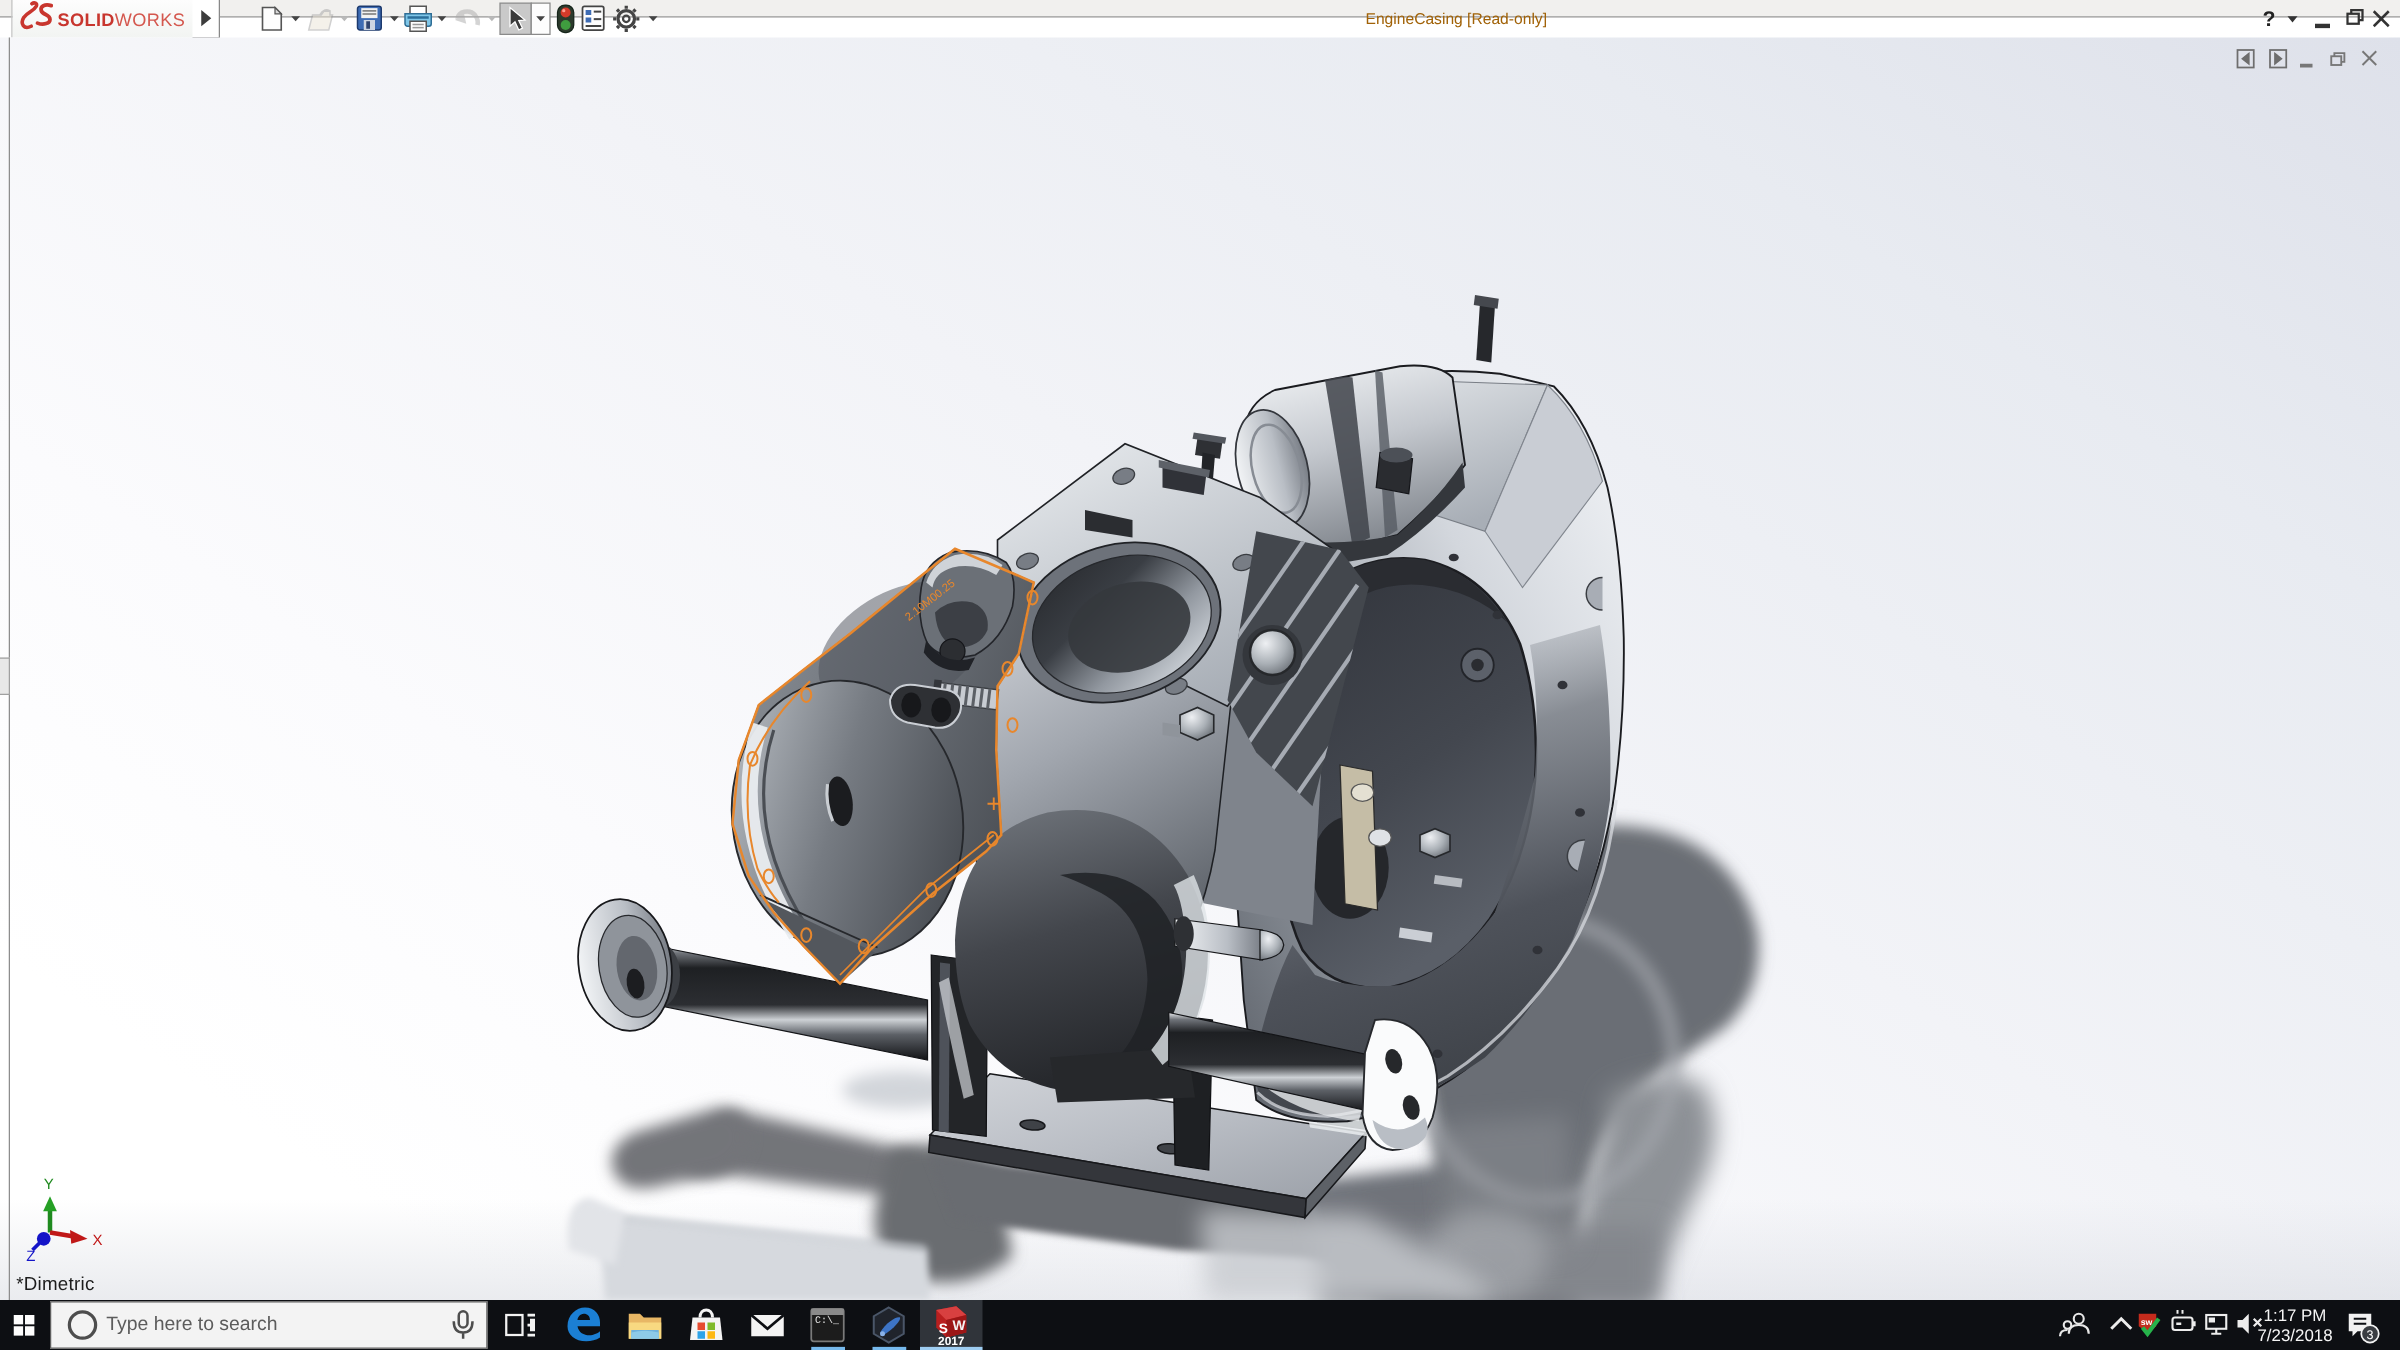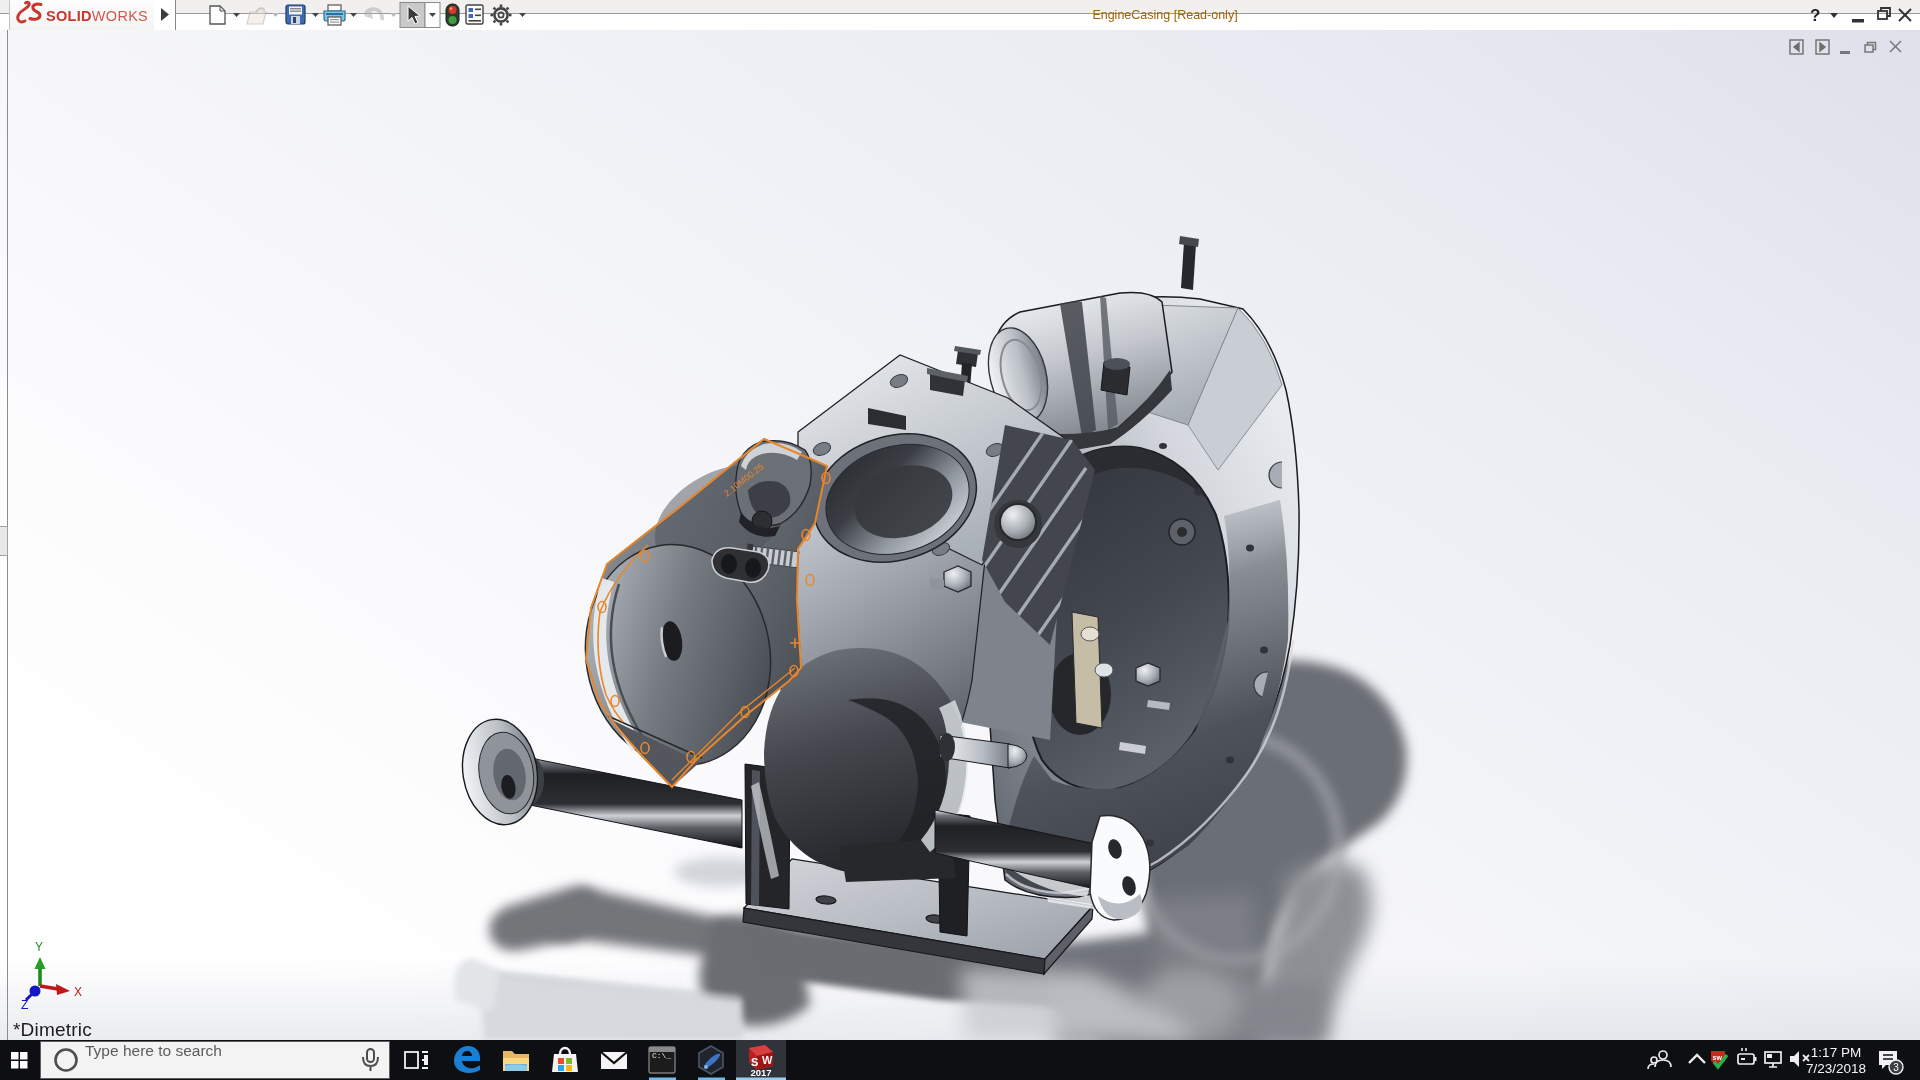--- a/index.html
+++ b/index.html
@@ -6,23 +6,23 @@
 #titlebar{position:absolute;top:0;left:0;width:1920px;height:14px;background:#f1f0ee;border-bottom:1px solid #9a9a9a;box-sizing:border-box;}
 #logo{position:absolute;left:9px;top:0;width:145px;height:30px;background:linear-gradient(180deg,#fdfdfd,#f2f4f2);border-left:1px solid #c4c4c4;border-right:1px solid #c4c4c4;}
 #swarrow{position:absolute;left:154px;top:0;width:22px;height:31px;background:#fff;border-right:1px solid #888;border-bottom:1px solid #555;box-sizing:border-box;}
 #title{position:absolute;left:1165px;top:8px;transform:translateX(-50%);font-size:12.5px;color:#a16207;white-space:nowrap;}
 #viewport{position:absolute;top:30px;left:0;width:1920px;height:1010px;background:
 linear-gradient(to top, rgba(213,216,223,0.5), rgba(213,216,223,0) 8%),
 linear-gradient(214deg, #dee1ea 0%, #e8ebf1 20%, #f2f3f7 45%, #fbfbfd 70%, #ffffff 88%);}
 #vleftline{position:absolute;left:7px;top:0;width:1px;height:1010px;background:#8d8d8d;}
 #vhandle{position:absolute;left:0px;top:496px;width:7px;height:28px;background:#e8e8e8;border:1px solid #a0a0a0;border-left:none;}
 #taskbar{position:absolute;top:1040px;left:0;width:1920px;height:40px;background:#0d0f13;}
-#searchbox{position:absolute;left:40px;top:1041px;width:350px;height:38px;background:#f3f3f3;border:1px solid #5f5f5f;box-sizing:border-box;display:flex;}
+#searchbox{position:absolute;left:40px;top:1041px;width:350px;height:38px;background:#f3f3f3;border:1px solid #5f5f5f;box-sizing:border-box;display:flex;align-items:center;}
 #searchbox span{color:#5c5c5c;font-size:15.5px;margin-left:12px;}
-.dimetric{position:absolute;left:13px;top:989px;font-size:19px;color:#1c1c1c;letter-spacing:0.2px;}
+.dimetric{position:absolute;left:13px;top:989px;font-size:15px;color:#1c1c1c;letter-spacing:0.2px;}
 </style>
 </head>
 <body>
 <div id="titlebar">
   <div id="logo">
     <svg width="145" height="30" viewBox="0 0 145 30">
       <g fill="none" stroke="#c8362e" stroke-linecap="round">
         <path d="M15 21 C9 24 6 19 9 14 C12 9.5 17 9 19 5 C20 2.5 17.5 1.5 15.5 3" stroke-width="2.9"></path>
         <path d="M31 4.5 C26 3 22 5 23 8.5 C24 12 30 11.5 30 15.5 C30 18.5 25 20.5 20 18.5" stroke-width="3"></path>
       </g>

